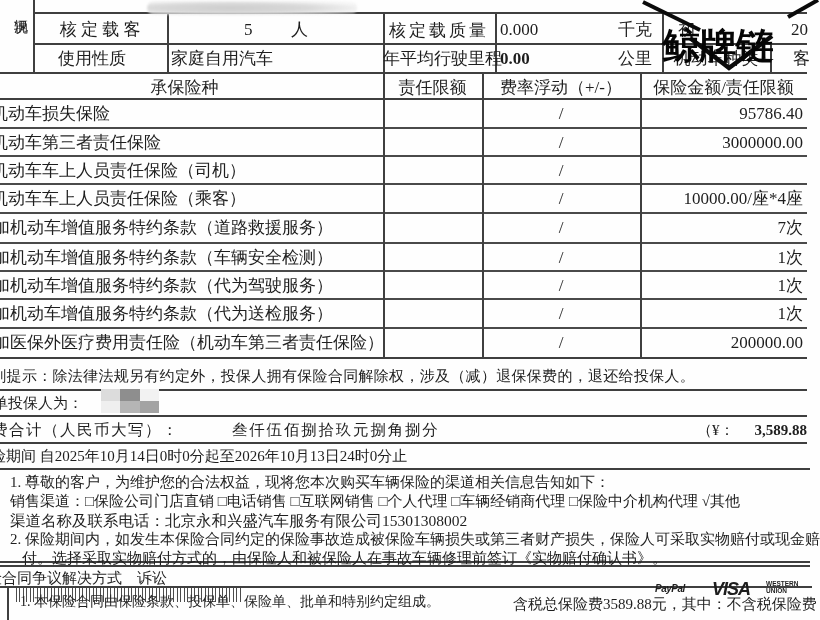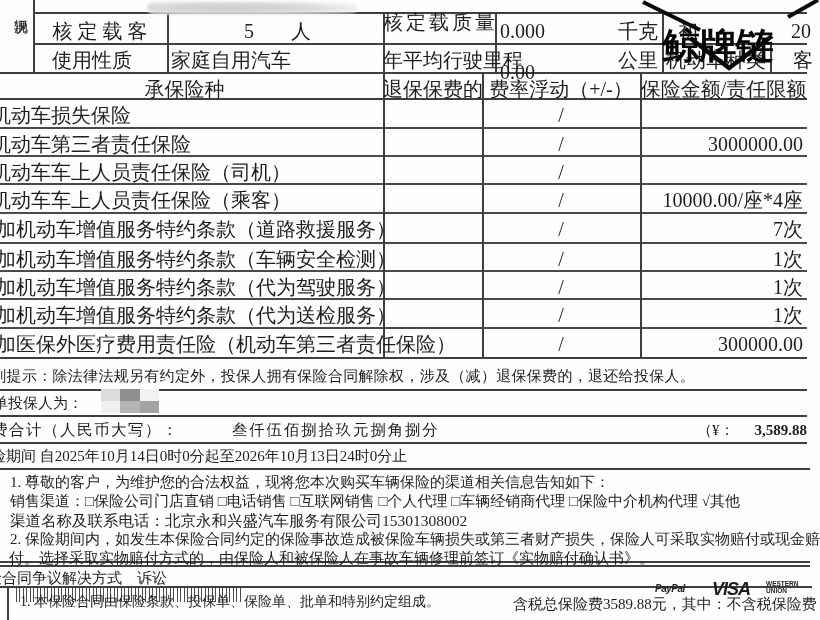--- a/index.html
+++ b/index.html
@@ -4,21 +4,21 @@
 <style>
   html,body{margin:0;padding:0;background:#ffffff;}
   #page{position:relative;width:820px;height:620px;overflow:hidden;background:#fefefe;
         font-family:"Liberation Serif","DejaVu Serif",serif;color:#1e1e1e;}
   .abs{position:absolute;white-space:nowrap;line-height:1.25;}
   .hl{position:absolute;background:#3f3f3f;height:2px;}
   .hl1{height:1.5px;background:#4a4a4a;}
   .vl{position:absolute;background:#3f3f3f;width:2px;}
   .cc{text-align:center;}
   .cr{text-align:right;}
-  .fs14{font-size:14px;} .fs145{font-size:20px;} .fs15{font-size:15px;} .fs155{font-size:15.5px;}
+  .fs14{font-size:14px;} .fs145{font-size:17px;} .fs15{font-size:15px;} .fs155{font-size:15.5px;}
   .vert{writing-mode:vertical-rl;text-orientation:upright;letter-spacing:2px;}
   .smudge{position:absolute;left:147px;top:1px;width:210px;height:14px;border-radius:8px;
           background:radial-gradient(ellipse at 40% 50%, #cdcdcd 0%, #d9d9d9 45%, rgba(238,238,238,.65) 75%, rgba(255,255,255,0) 100%);
           filter:blur(1.2px);z-index:6;}
   .mosaic{position:absolute;left:101px;top:389px;width:58px;height:24px;display:grid;
           grid-template-columns:repeat(3,1fr);grid-template-rows:repeat(2,1fr);filter:blur(.4px);z-index:6;}
   .mosaic div{width:100%;height:100%;}
   .barcode{position:absolute;left:16px;top:588px;width:226px;height:14px;opacity:.82;z-index:7;
            background:repeating-linear-gradient(90deg,#242424 0px,#242424 1.5px,rgba(255,255,255,0) 1.5px,rgba(255,255,255,0) 3px,#242424 3px,#242424 3.8px,rgba(255,255,255,0) 3.8px,rgba(255,255,255,0) 7px);}
   .wm-text{position:absolute;left:662px;top:21px;font-family:"Liberation Sans","DejaVu Sans",sans-serif;
@@ -68,41 +68,42 @@
   <div class="hl" style="left:0;top:561px;width:810px;"></div>
   <div class="hl" style="left:0;top:565px;width:810px;"></div>
   <div class="hl" style="left:0;top:586px;width:812px;"></div>
   <div class="vl" style="left:7px;top:586px;height:34px;"></div>
 
   <div class="abs txt fs14 vert" style="left:12px;top:8px;">辆况</div>
 
   <div class="abs txt fs145 cc" style="left:33px;top:19px;width:134px;">核 定 载 客</div>
   <div class="abs txt fs145" style="left:244px;top:19px;">5</div>
   <div class="abs txt fs145" style="left:291px;top:19px;">人</div>
-  <div class="abs txt fs145 cc ls3" style="left:383px;top:10px;width:112px;">核定载质量</div>
+  <div class="abs txt fs145 cc ls3" style="left:383px;top:20px;width:112px;">核定载质量</div>
   <div class="abs txt fs145" style="left:500px;top:19px;">0.000</div>
   <div class="abs txt fs145" style="left:618px;top:19px;">千克</div>
   <div class="abs txt fs145" style="left:678px;top:19px;">初</div>
   <div class="abs txt fs145" style="left:791px;top:19px;">20</div>
 
   <div class="abs txt fs145 cc" style="left:33px;top:48px;width:118px;">使用性质</div>
   <div class="abs txt fs145" style="left:171px;top:48px;">家庭自用汽车</div>
   <div class="abs txt fs145 cc" style="left:383px;top:48px;width:100px;">年平均行驶里程</div>
-  <div class="abs txt fs145" style="left:500px;top:60px;">0.00</div>
+  <div class="abs txt fs145" style="left:500px;top:48px;font-weight:bold;">0.00</div>
   <div class="abs txt fs145" style="left:618px;top:48px;">公里</div>
   <div class="abs txt fs145 cc" style="left:662px;top:48px;width:108px;">机动车种类</div>
   <div class="abs txt fs145" style="left:793px;top:48px;">客</div>
 
   <div class="abs txt fs145 cc" style="left:-14px;top:77px;width:397px;">承保险种</div>
-  <div class="abs txt fs145 cc" style="left:383px;top:77px;width:99px;">退保保费的</div>
+  <div class="abs txt fs145 cc" style="left:383px;top:77px;width:99px;">责任限额</div>
   <div class="abs txt fs145 cc" style="left:482px;top:77px;width:158px;">费率浮动（+/-）</div>
   <div class="abs txt fs145 cc" style="left:640px;top:77px;width:167px;">保险金额/责任限额</div>
 
   <div class="abs txt fs145" style="left:-9px;top:103px;">机动车损失保险</div>
   <div class="abs txt fs145 cc" style="left:482px;top:103px;width:158px;">/</div>
+  <div class="abs txt fs145 cr" style="left:640px;top:103px;width:163px;">95786.40</div>
 
   <div class="abs txt fs145" style="left:-9px;top:132px;">机动车第三者责任保险</div>
   <div class="abs txt fs145 cc" style="left:482px;top:132px;width:158px;">/</div>
   <div class="abs txt fs145 cr" style="left:640px;top:132px;width:163px;">3000000.00</div>
 
   <div class="abs txt fs145" style="left:-9px;top:160px;">机动车车上人员责任保险（司机）</div>
   <div class="abs txt fs145 cc" style="left:482px;top:160px;width:158px;">/</div>
 
   <div class="abs txt fs145" style="left:-9px;top:188px;">机动车车上人员责任保险（乘客）</div>
   <div class="abs txt fs145 cc" style="left:482px;top:188px;width:158px;">/</div>
@@ -119,21 +120,21 @@
   <div class="abs txt fs145" style="left:-24px;top:275px;">附加机动车增值服务特约条款（代为驾驶服务）</div>
   <div class="abs txt fs145 cc" style="left:482px;top:275px;width:158px;">/</div>
   <div class="abs txt fs145 cr" style="left:640px;top:275px;width:163px;">1次</div>
 
   <div class="abs txt fs145" style="left:-24px;top:303px;">附加机动车增值服务特约条款（代为送检服务）</div>
   <div class="abs txt fs145 cc" style="left:482px;top:303px;width:158px;">/</div>
   <div class="abs txt fs145 cr" style="left:640px;top:303px;width:163px;">1次</div>
 
   <div class="abs txt fs145" style="left:-24px;top:332px;">附加医保外医疗费用责任险（机动车第三者责任保险）</div>
   <div class="abs txt fs145 cc" style="left:482px;top:332px;width:158px;">/</div>
-  <div class="abs txt fs145 cr" style="left:640px;top:332px;width:163px;">300000.00</div>
+  <div class="abs txt fs145 cr" style="left:640px;top:332px;width:163px;">200000.00</div>
 
   <div class="abs txt fs15" style="left:-24px;top:367px;letter-spacing:.3px;">特别提示：除法律法规另有约定外，投保人拥有保险合同解除权，涉及（减）退保保费的，退还给投保人。</div>
 
   <div class="abs txt fs15" style="left:-37px;top:394px;">本保单投保人为：</div>
   <div class="mosaic">
     <div style="background:#dcdcdc;"></div>
       <div style="background:#8e8e8e;"></div>
       <div style="background:#f2f2f2;"></div>
     <div style="background:#efefef;"></div>
       <div style="background:#b5b5b5;"></div>
@@ -144,21 +145,21 @@
   <div class="abs txt fs155 ls18" style="left:232px;top:420px;">叁仟伍佰捌拾玖元捌角捌分</div>
   <div class="abs txt fs15" style="left:697px;top:421px;">（¥：</div>
   <div class="abs txt fs15 cr" style="left:737px;top:421px;width:70px;font-weight:bold;">3,589.88</div>
 
   <div class="abs txt fs15" style="left:-24px;top:447px;">保险期间 自2025年10月14日0时0分起至2026年10月13日24时0分止</div>
 
   <div class="abs txt fs15" style="left:10px;top:473px;">1. 尊敬的客户，为维护您的合法权益，现将您本次购买车辆保险的渠道相关信息告知如下：</div>
   <div class="abs txt fs15" style="left:10px;top:492px;">销售渠道：□保险公司门店直销 □电话销售 □互联网销售 □个人代理 □车辆经销商代理 □保险中介机构代理 √其他</div>
   <div class="abs txt fs155" style="left:10px;top:511px;">渠道名称及联系电话：北京永和兴盛汽车服务有限公司15301308002</div>
   <div class="abs txt fs15" style="left:10px;top:530px;">2. 保险期间内，如发生本保险合同约定的保险事故造成被保险车辆损失或第三者财产损失，保险人可采取实物赔付或现金赔</div>
-  <div class="abs txt fs15" style="left:9px;top:549px;text-align:center;">付。选择采取实物赔付方式的，由保险人和被保险人在事故车辆修理前签订《实物赔付确认书》。</div>
+  <div class="abs txt fs15" style="left:22px;top:549px;text-align:center;">付。选择采取实物赔付方式的，由保险人和被保险人在事故车辆修理前签订《实物赔付确认书》。</div>
 
   <div class="abs txt fs15" style="left:-28px;top:569px;">保险合同争议解决方式　诉讼</div>
 
   <div class="abs txt fs14" style="left:20px;top:593px;">1. 本保险合同由保险条款、投保单、保险单、批单和特别约定组成。</div>
   <div class="abs txt fs15" style="left:513px;top:595px;">含税总保险费3589.88元，其中：不含税保险费</div>
   <div class="barcode"></div>
 
   <div class="smudge"></div>
 
   <svg class="wm-svg" width="820" height="620" viewBox="0 0 820 620">

